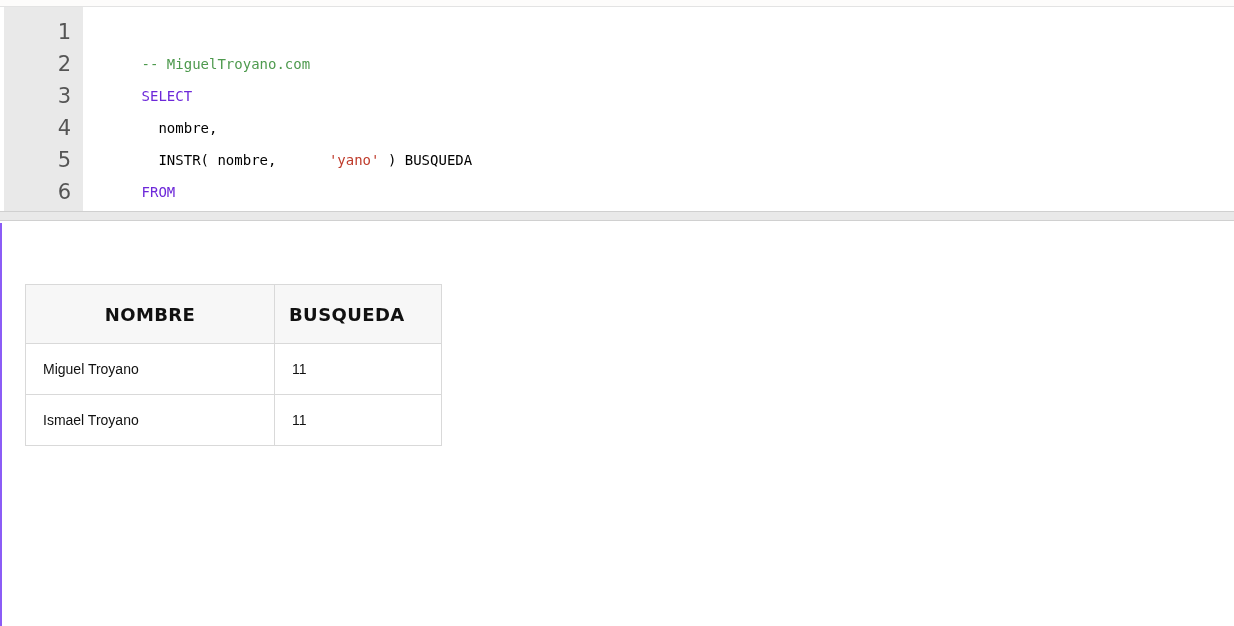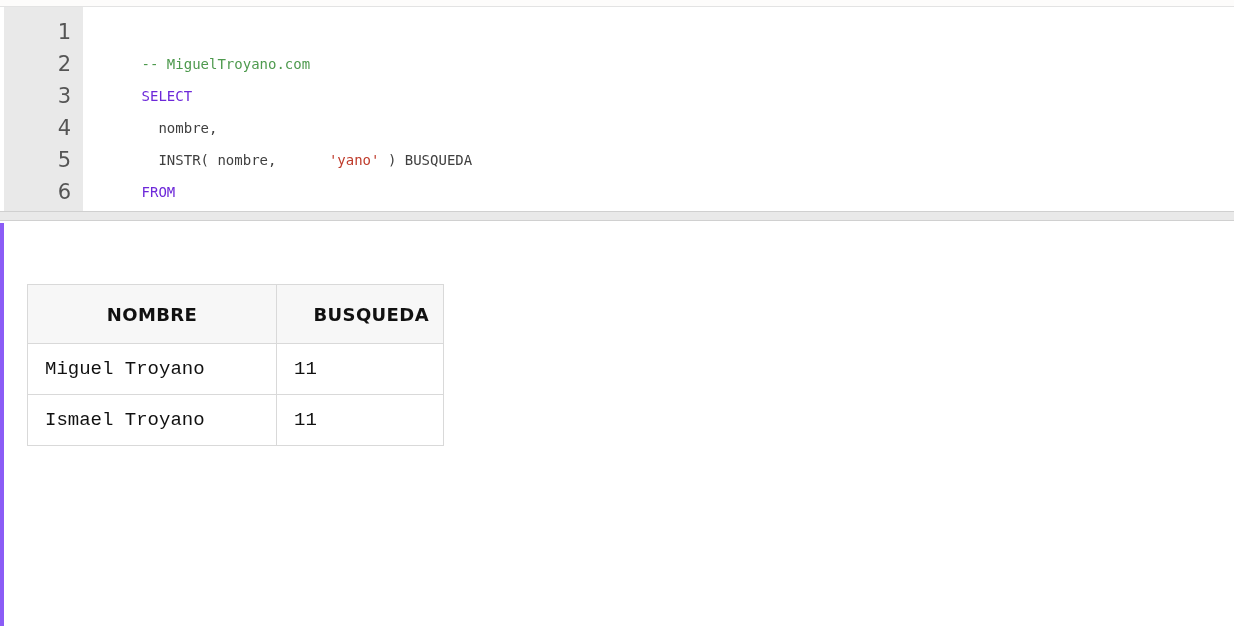--- a/index.html
+++ b/index.html
@@ -66,21 +66,21 @@
     left: 8px;
     white-space: pre;
     font-size: 14px;
     line-height: 32px;
     font-family: "DejaVu Sans Mono", "Liberation Mono", monospace;
     color: #111111;
   }
   .tok-comment { color: #4e9a4e; }
   .tok-keyword { color: #6d28d9; }
   .tok-string  { color: #bf3b2b; margin-left: 44px; }
-  .tok-plain   { color: #404040; }
+  .tok-plain   { color: #000000; }
 
   
   .editor-footband {
     position: absolute;
     left: 0;
     top: 211px;
     width: 1234px;
     height: 10px;
     background: #e9e9e9;
     border-top: 1px solid #d0d0d0;
@@ -89,51 +89,51 @@
   }
 
   
   .results {
     position: absolute;
     left: 0;
     top: 223px;
     width: 1063px;
     height: 403px;
     background: #ffffff;
-    border-left: 4px solid #8b5cf6;
+    border-left: 2px solid #8b5cf6;
     box-sizing: border-box;
     padding-left: 16px;
   }
 
   .result-table {
     position: absolute;
     left: 23px;
     top: 61px;
     border-collapse: collapse;
     border: 1px solid #d9d9d9;
     background: #ffffff;
   }
   .result-table th,
   .result-table td {
     border: 1px solid #d9d9d9;
-    font-family: Liberation Mono, monospace;
-    font-size: 19px;
+    font-family: Liberation Sans, sans-serif;
+    font-size: 14px;
     color: #111111;
   }
   .result-table th {
     background: #f7f7f7;
     font-family: "DejaVu Sans", "Liberation Sans", sans-serif;
     font-weight: bold;
     font-size: 18px;
     letter-spacing: 0.4px;
     height: 58px;
     padding: 0 14px;
   }
   .result-table th.col-nombre { width: 220px; text-align: center; }
-  .result-table th.col-busqueda { width: 138px; text-align: right; }
+  .result-table th.col-busqueda { width: 138px; text-align: left; }
   .result-table td {
     height: 50px;
     padding: 0 0 0 17px;
     text-align: left;
     font-weight: normal;
   }
 </style>
 </head>
 <body>
 

